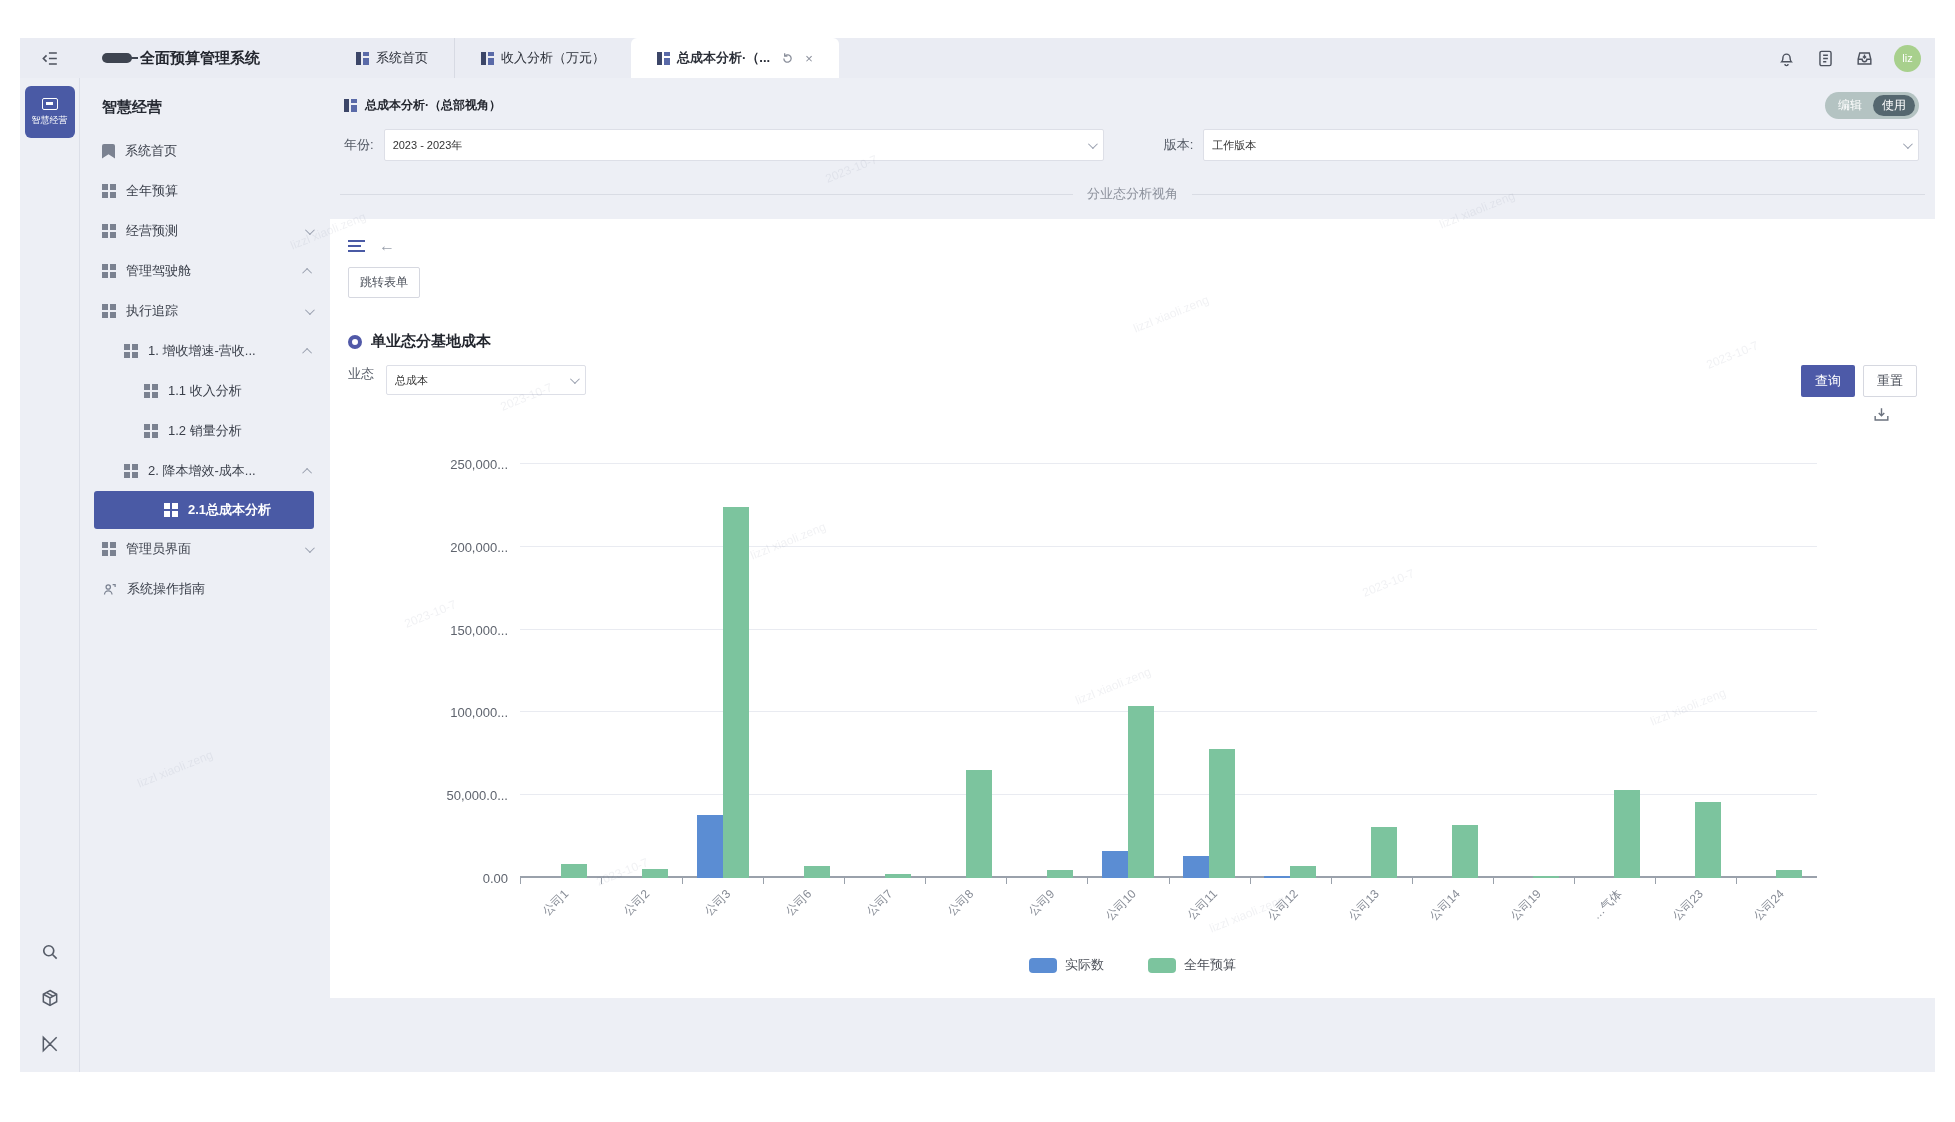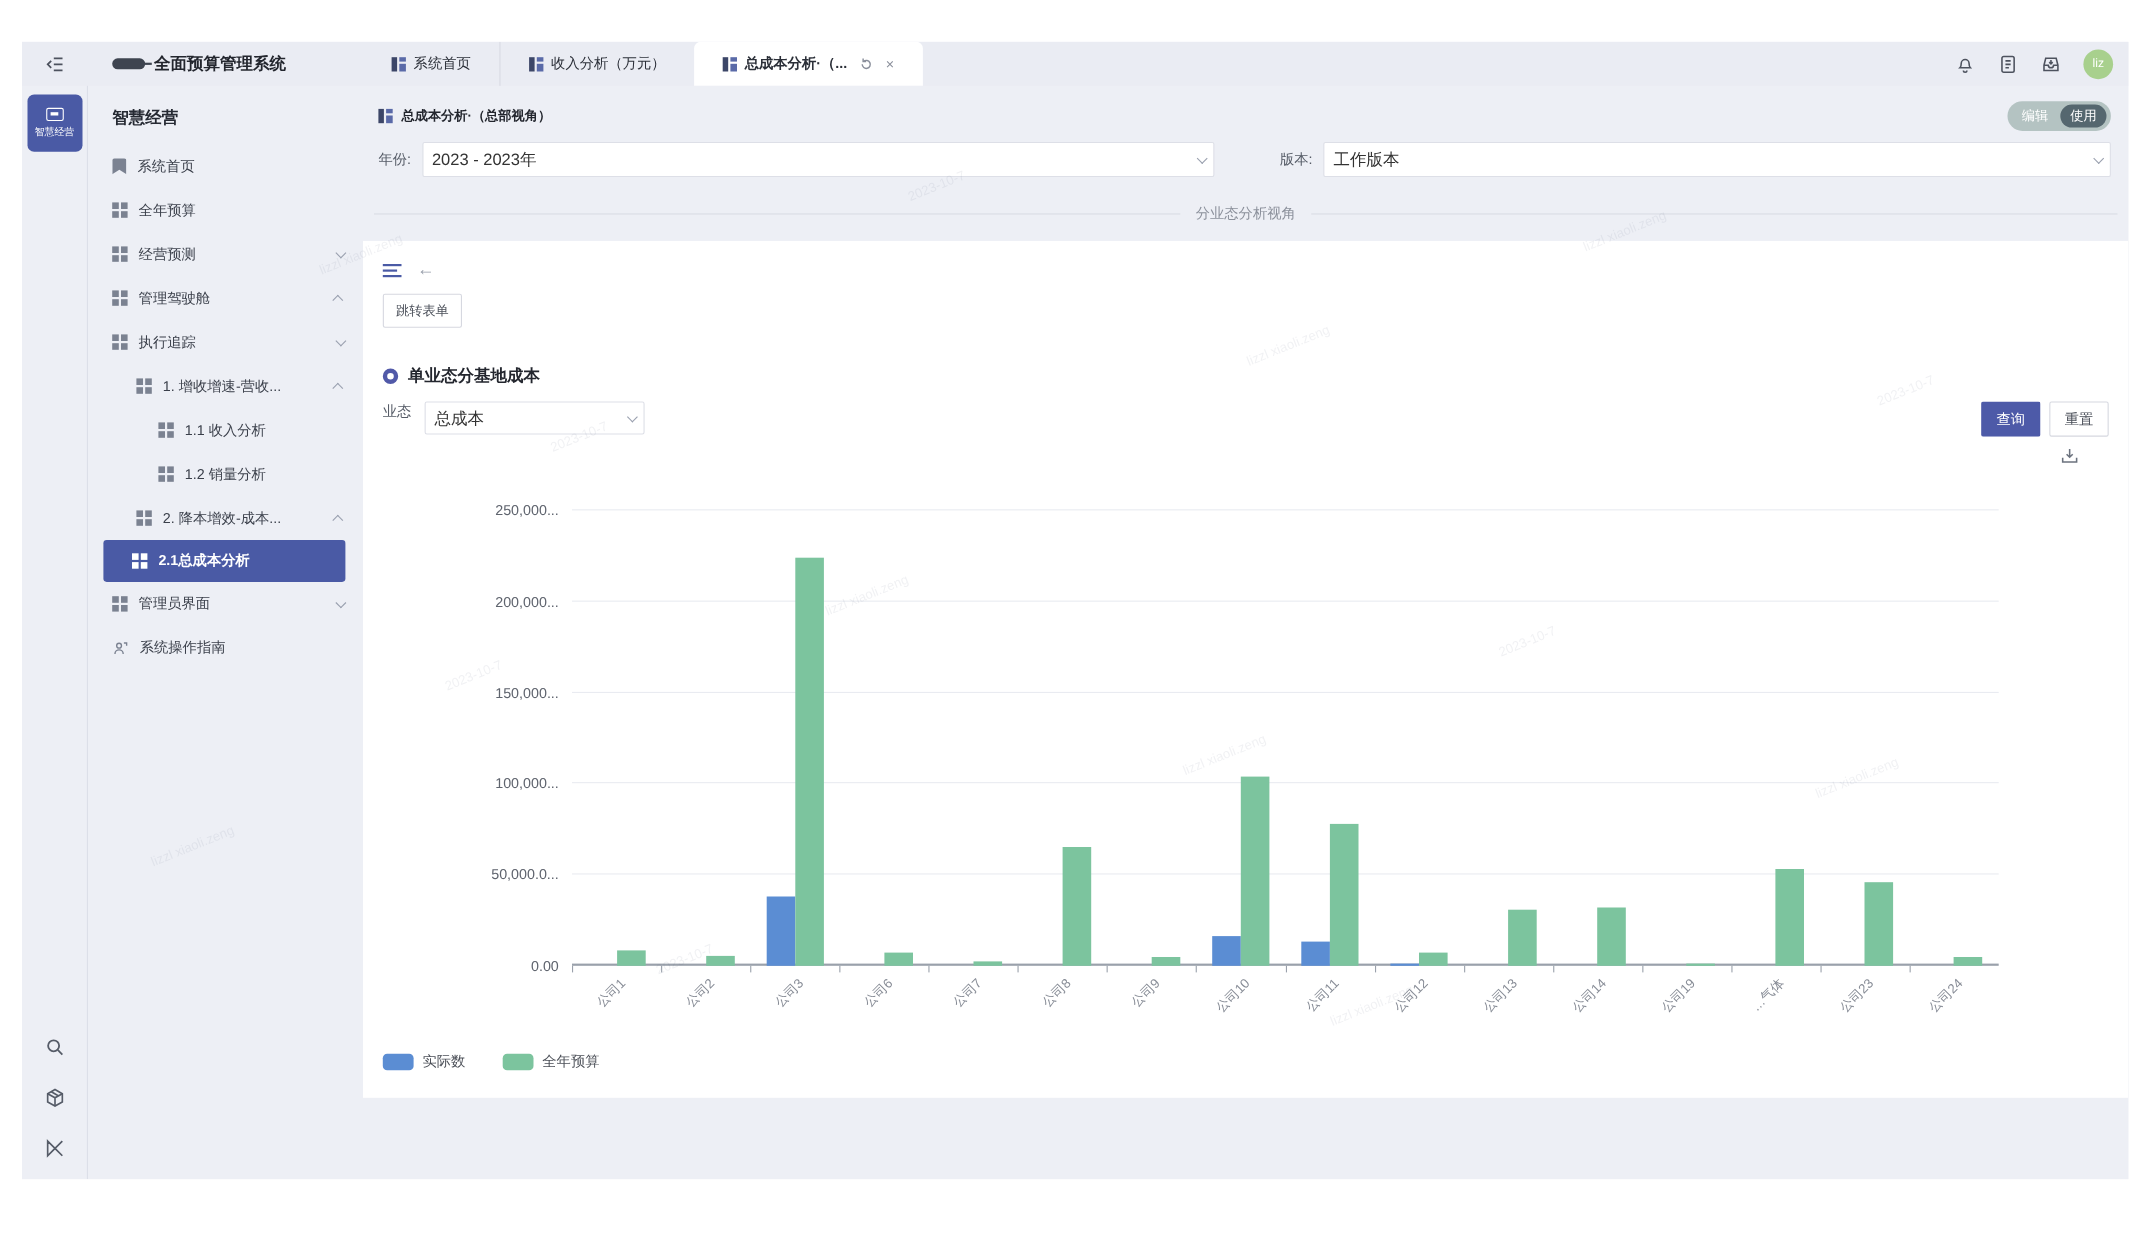--- a/index.html
+++ b/index.html
@@ -45,21 +45,21 @@
   .rail-ico { width:20px; height:20px; color:#565c68; cursor:pointer; }
 
   .sidebar { width:250px; flex:0 0 250px; padding:14px 0 0 0; overflow:hidden; }
   .sb-title { font-size:15px; font-weight:bold; color:#262a33; padding:6px 0 14px 22px; }
   .sb-item { display:flex; align-items:center; gap:10px; height:40px; padding-left:22px; padding-right:18px;
              font-size:13px; color:#3a3f4a; cursor:pointer; position:relative; }
   .sb-item .lbl { white-space:nowrap; overflow:hidden; text-overflow:ellipsis; }
   .sb-item.lv1 { padding-left:44px; }
   .sb-item.lv2 { padding-left:64px; }
   .sb-item.selected { background:#4a5aa5; color:#fff; font-weight:bold; margin:0 16px 0 14px;
-                      padding-left:26px; border-radius:3px; height:38px;text-align:center; }
+                      padding-left:70px; border-radius:3px; height:38px;text-align:center; }
   .grid-ico { width:14px; height:14px; flex:0 0 14px; position:relative; }
   .grid-ico i { position:absolute; width:6px; height:6px; background:#7b8291; }
   .sb-item.selected .grid-ico i { background:#fff; }
   .grid-ico i:nth-child(1){left:0;top:0}.grid-ico i:nth-child(2){right:0;top:0}
   .grid-ico i:nth-child(3){left:0;bottom:0}.grid-ico i:nth-child(4){right:0;bottom:0}
   .book-ico { width:13px; height:15px; flex:0 0 13px; background:#7b8291;
               clip-path:polygon(0 0,100% 0,100% 100%,50% 72%,0 100%); border-radius:2px 2px 0 0; }
   .person-ico { width:15px; height:15px; flex:0 0 15px; color:#7b8291; }
   .chev { margin-left:auto; width:7px; height:7px; border-right:1.5px solid #9aa0af; border-bottom:1.5px solid #9aa0af; }
   .chev.down { transform:rotate(45deg) translateY(-2px); }
@@ -69,21 +69,21 @@
   .main { flex:1; display:flex; flex-direction:column; min-width:0; overflow:hidden; }
   .title-row { display:flex; align-items:center; padding:14px 16px 0 14px; }
   .page-title { font-size:12px; font-weight:bold; color:#23262e; margin-left:8px; }
   .mode-toggle { margin-left:auto; background:#b4c3c2; border-radius:14px; padding:3px 4px;
                  display:flex; align-items:center; gap:2px; cursor:pointer; }
   .mode-toggle .opt { font-size:12px; color:#fff; padding:2px 9px; border-radius:11px; }
   .mode-toggle .opt.sel { background:#55676f; }
   .filter-row { display:flex; align-items:center; margin:10px 16px 0 14px; gap:10px; }
   .f-label { font-size:13px; color:#555b66; white-space:nowrap; }
   .select { background:#fff; border:1px solid #dddfe7; border-radius:2px; height:32px;
-            display:flex; align-items:center; padding:0 8px; font-size:15px; color:#333; cursor:pointer; }
+            display:flex; align-items:center; padding:0 8px; font-size:11px; color:#333; cursor:pointer; }
   .select .val { flex:1; }
   .select .chev { margin-left:10px; }
   .sel-year { flex:0 0 720px; }
   .sel-ver { flex:1; }
   .gap40 { width:40px; }
 
   .divider-band { display:flex; align-items:center; margin:24px 0 0 0; padding:0 10px; }
   .divider-band .line { flex:1; height:1px; background:#d9dce4; }
   .divider-band .txt { font-size:13px; color:#8b909b; padding:0 14px; }
 
@@ -113,21 +113,21 @@
   .gridline.axis-line { background:#9aa1ab; height:2px; }
   .ytick { position:absolute; left:-112px; width:100px; text-align:right; font-size:13px; color:#5f646e;
            transform:translateY(50%); }
   .bar-row { position:absolute; inset:0; display:flex; align-items:flex-end; }
   .cat-group { flex:1; height:100%; position:relative; display:flex; align-items:flex-end; justify-content:center; }
   .cat-group::after { content:""; position:absolute; left:0; bottom:-6px; width:1px; height:6px; background:#9aa1ab; }
   .bars { display:flex; align-items:flex-end; height:100%; }
   .bar { width:26px; }
   .xtick { position:absolute; top:calc(100% + 8px); right:50%; transform:rotate(-45deg);
            transform-origin:100% 0; font-size:12px; color:#878c96; white-space:nowrap; }
-  .legend { display:flex; gap:34px; margin-top:78px; }
+  .legend { display:flex; justify-content:center; gap:44px; margin-top:78px; }
   .legend-item { display:flex; align-items:center; gap:8px; font-size:13px; color:#4c5058; cursor:pointer; }
   .legend-chip { width:28px; height:15px; border-radius:4px; }
 
   .filler { flex:1; }
   .wm { position:absolute; font-size:12px; color:#3a4566; opacity:0.07; transform:rotate(-22deg);
         white-space:nowrap; pointer-events:none; z-index:40; }
   svg { display:block; }
 </style>
 </head>
 <body>

